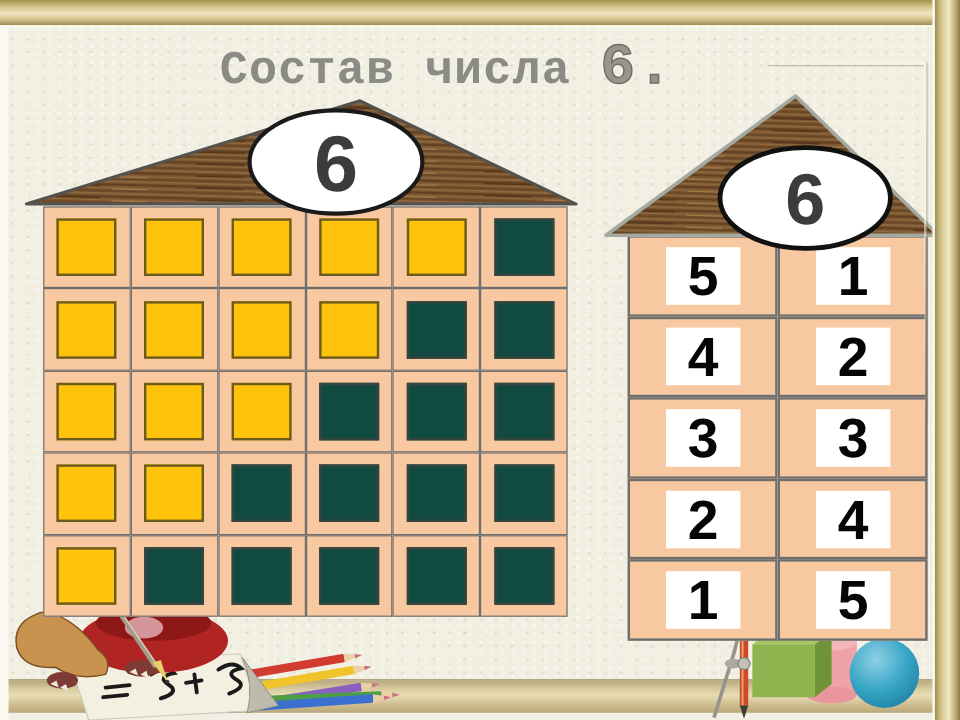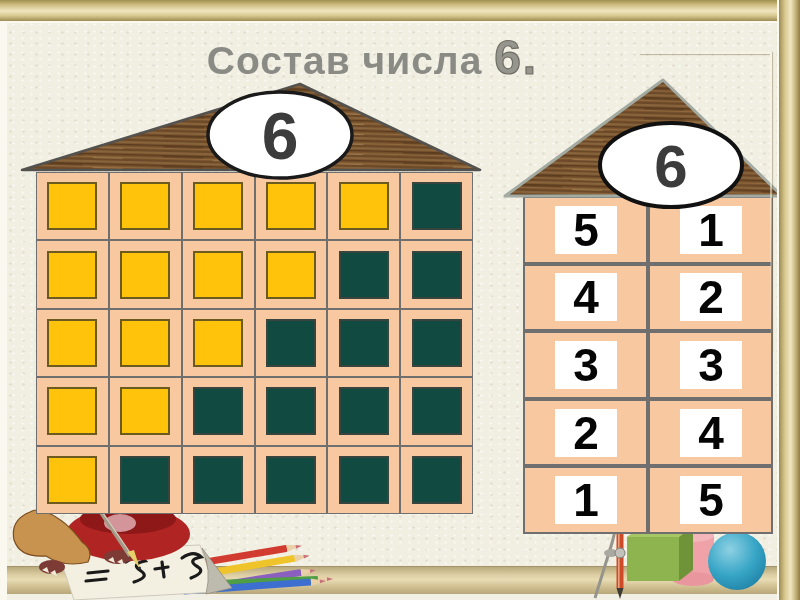--- a/index.html
+++ b/index.html
@@ -22,21 +22,21 @@
   .bevel-h{position:absolute;top:52px;right:30px;width:130px;height:2px;z-index:5;
     background:linear-gradient(90deg,rgba(248,244,228,0),#f8f4e4);box-shadow:0 1px 1px rgba(120,110,80,.45);}
   .bevel-v{position:absolute;top:52px;right:28px;width:2px;height:300px;z-index:5;
     background:linear-gradient(180deg,#f8f4e4,rgba(248,244,228,0));box-shadow:1px 0 1px rgba(120,110,80,.45);}
   .floor{position:absolute;left:7px;right:21px;top:566px;height:28px;z-index:1;
     background:linear-gradient(180deg,#b9a97d 0%,#dccea2 28%,#e8dcb4 45%,#ccbb8c 75%,#b5a477 100%);
     border-top:1px solid #a4946a;}
   .floor-base{position:absolute;left:7px;right:21px;top:594px;height:6px;background:#f2efe4;z-index:1;}
   
   .title{position:absolute;left:0;top:30px;width:745px;text-align:center;z-index:5;
-    font-family:Liberation Sans, sans-serif;font-weight:bold;font-size:39px;
+    font-family:Liberation Mono, monospace;font-weight:bold;font-size:39px;
     color:var(--title-gray,#8b8b85);letter-spacing:1px;white-space:nowrap;}
   .title .big6{font-size:48px;color:#97968e;-webkit-text-stroke:1.2px #6f6d64;letter-spacing:2px;}
   
   .lgrid{position:absolute;left:36px;top:172px;width:437px;height:342px;z-index:3;
     display:grid;grid-template-columns:repeat(6,1fr);grid-template-rows:repeat(5,1fr);}
   .cell{background:var(--peach,#f8c9a0);border:1.5px solid var(--cell-border,#6f6f6f);
     display:flex;align-items:center;justify-content:center;}
   .sq{width:46px;height:44px;border:2px solid #55503f;}
   .sq.yellow{background:var(--yellow,#ffc30b);border-color:#6b5b1f;}
   .sq.green{background:var(--green,#114a41);border-color:#37453e;}

